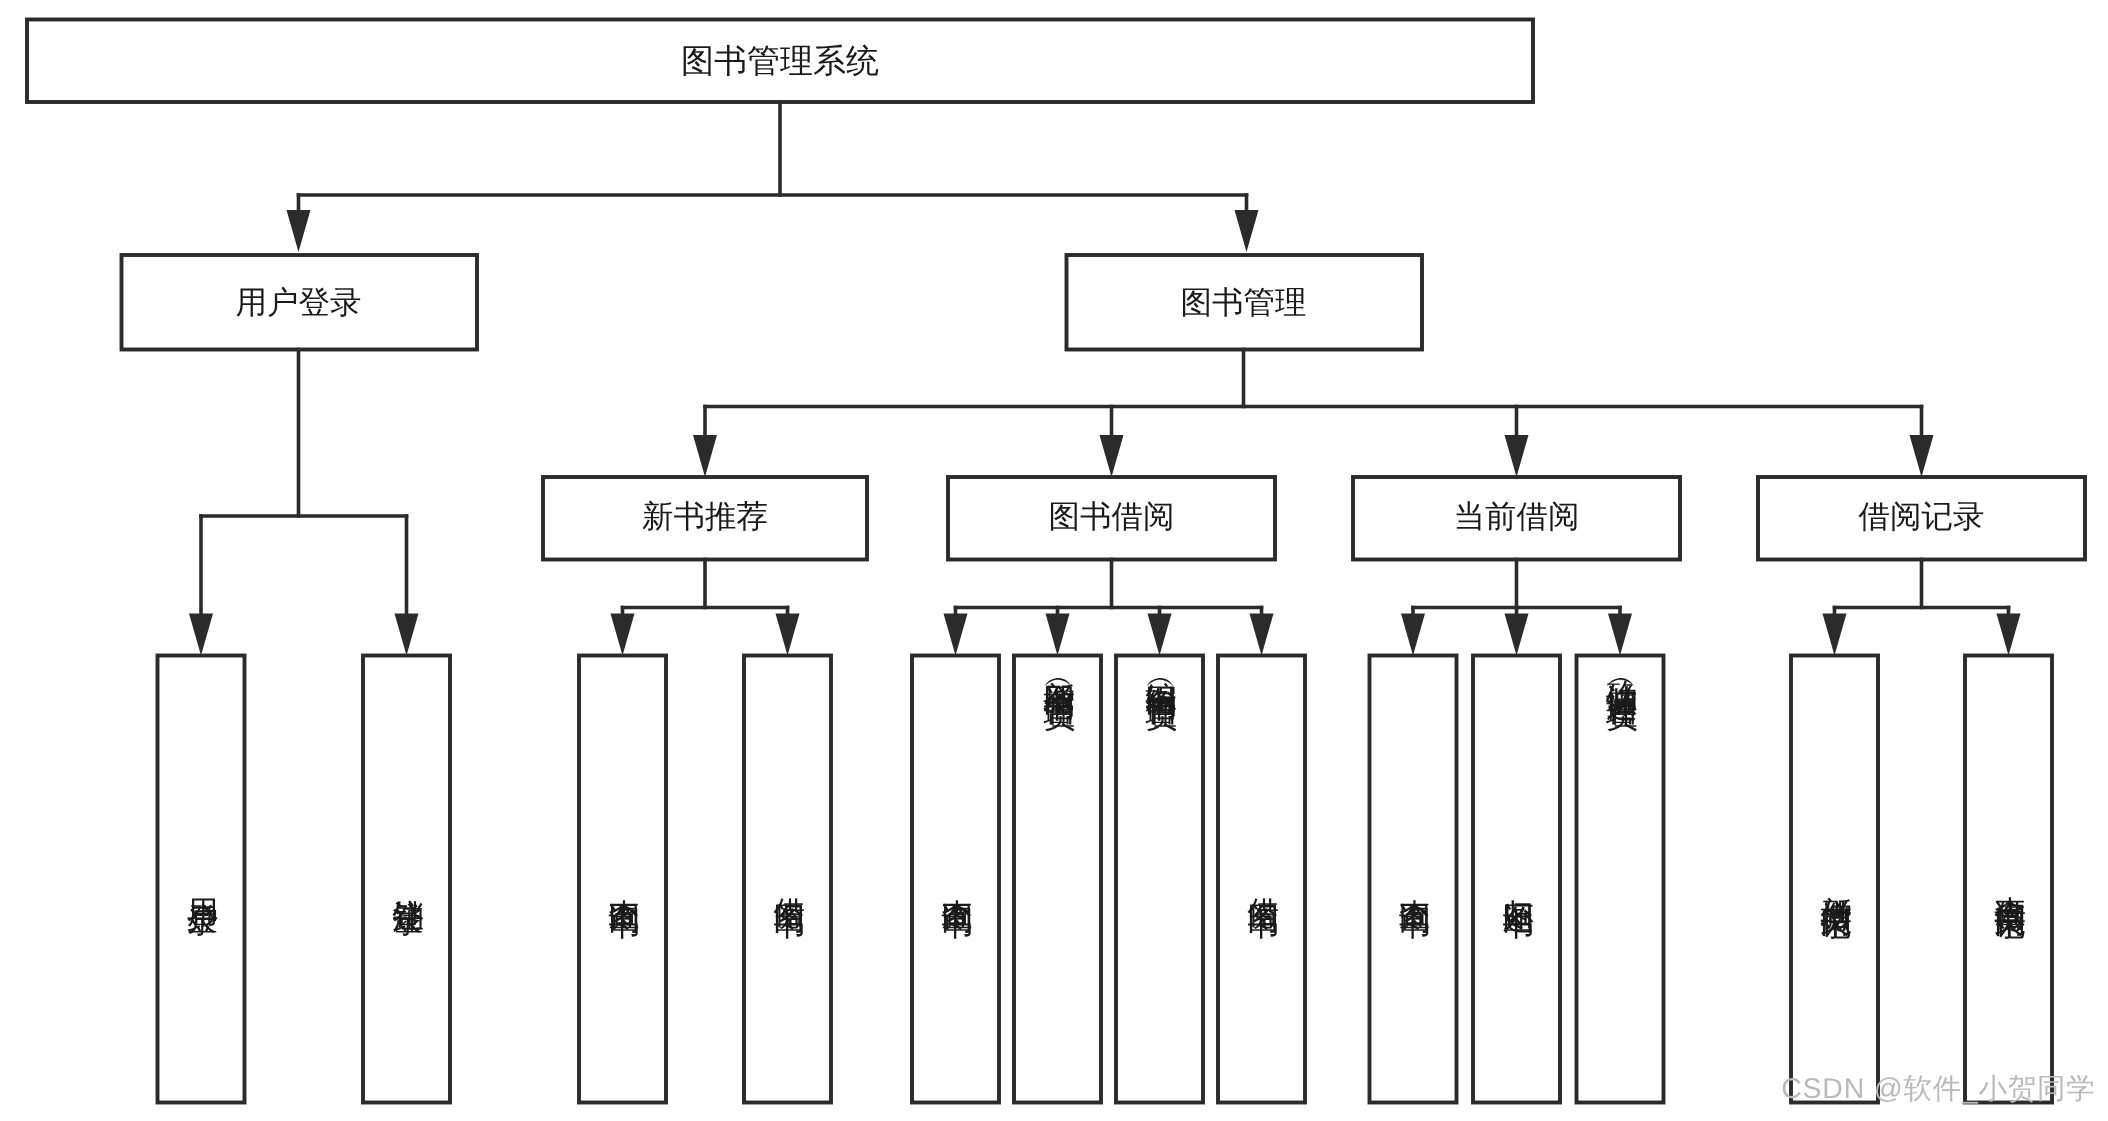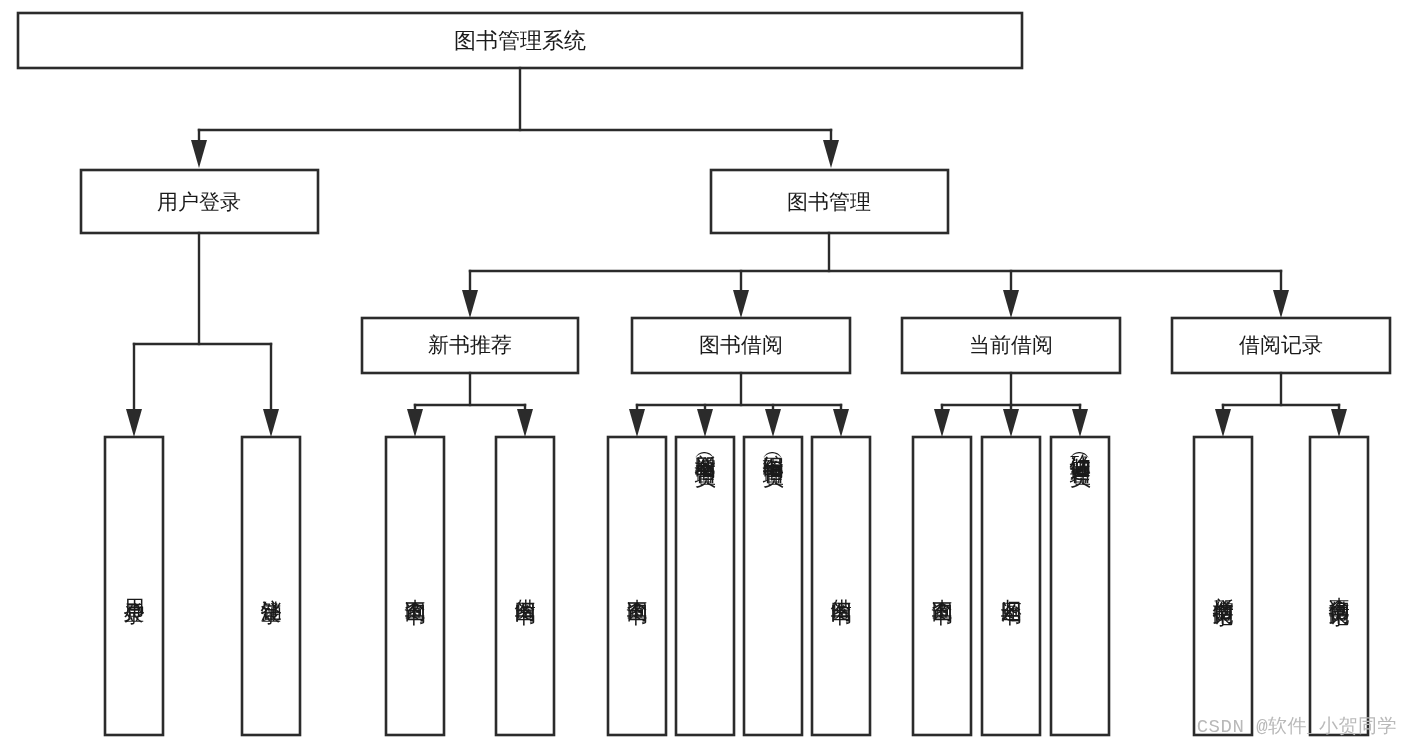--- a/index.html
+++ b/index.html
@@ -70,21 +70,21 @@
     font-size: 21px;
     line-height: 1.06;
     letter-spacing: 2px;
     color: #1a1a1a;
     white-space: nowrap;
   }
   .watermark {
     position: absolute;
     right: 8px;
     bottom: 8px;
-    font-family: Liberation Mono, monospace;
+    font-family: Liberation Sans, sans-serif;
     font-size: 19px;
     color: #b9b9b9;
     letter-spacing: 0.5px;
     white-space: nowrap;
     pointer-events: none;
   }
 </style>
 </head>
 <body>
 

